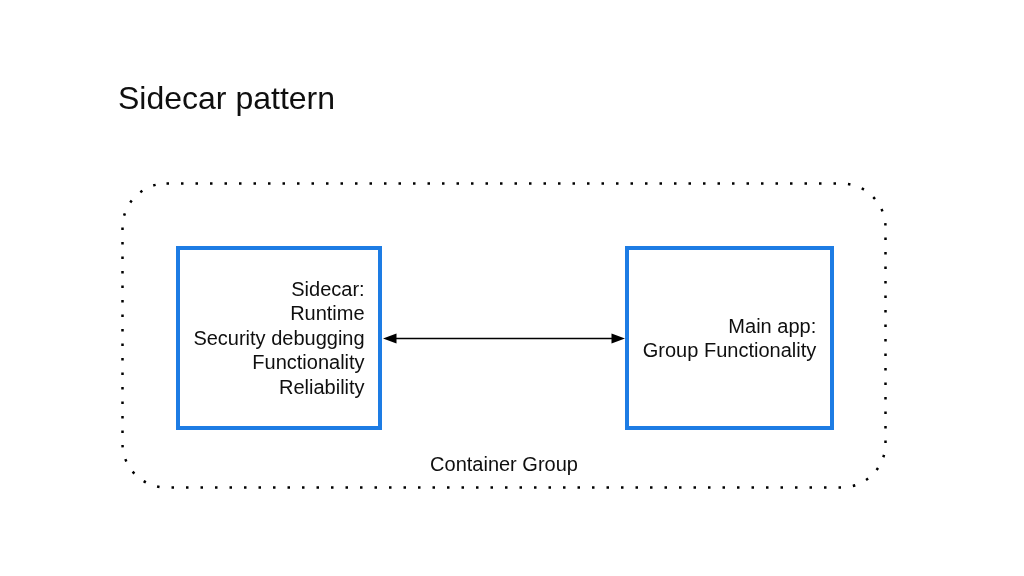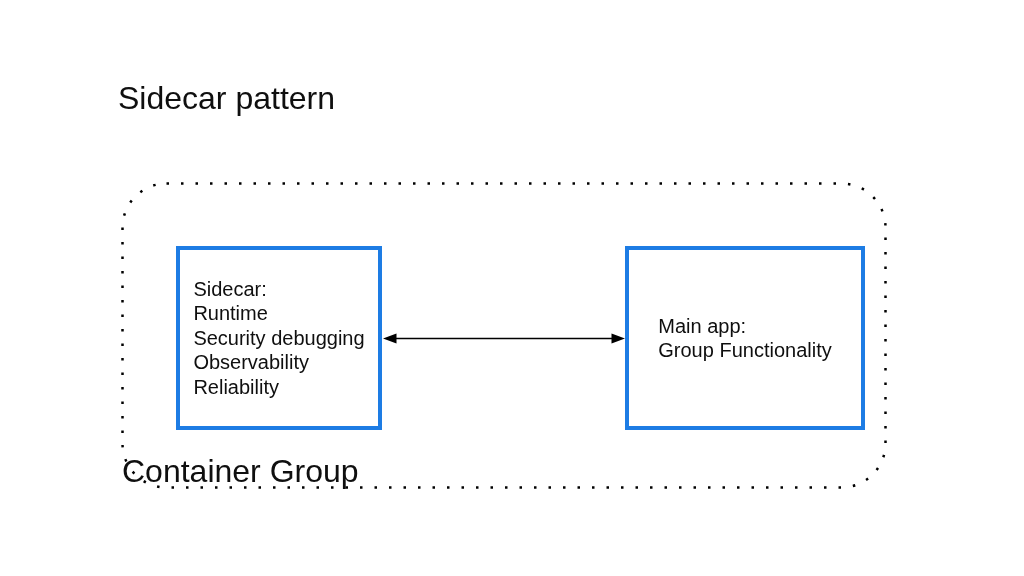--- a/index.html
+++ b/index.html
@@ -54,44 +54,44 @@
     top: 246px;
     height: 184px;
     box-sizing: border-box;
     border: 4px solid var(--box_border, #1d7ce4);
     background: var(--background, #ffffff);
     display: flex;
     align-items: center;
     justify-content: center;
   }
   .node-box .box-text {
-    text-align: left;
+    text-align: right;
     font-size: 20px;
     line-height: 24.5px;
     color: var(--text, #0f0f0f);
   }
   .sidecar-box {
     left: 176px;
     width: 206px;
   }
   .main-app-box {
     left: 625px;
-    width: 240px;
+    width: 209px;
   }
   .box-line {
     display: block;
     white-space: nowrap;
   }
   .group-label {
     position: absolute;
     left: 122px;
     width: 764px;
     top: 452px;
-    text-align: left;
-    font-size: 32px;
+    text-align: center;
+    font-size: 20px;
     line-height: 1.2;
     color: var(--text, #0f0f0f);
     white-space: nowrap;
   }
 </style>
 </head>
 <body>
 
 <div>
 
@@ -104,21 +104,21 @@
       <polygon class="arrow-head" points="383,338.5 396.5,333.6 396.5,343.4"></polygon>
       <polygon class="arrow-head" points="625,338.5 611.5,333.6 611.5,343.4"></polygon>
     </g>
   </svg>
 
   <div class="node-box sidecar-box">
     <div class="box-text">
       <span class="box-line">Sidecar:</span>
       <span class="box-line">Runtime</span>
       <span class="box-line">Security debugging</span>
-      <span class="box-line">Observability</span>
+      <span class="box-line">Functionality</span>
       <span class="box-line">Reliability</span>
     </div>
   </div>
 
   <div class="node-box main-app-box">
     <div class="box-text">
       <span class="box-line">Main app:</span>
       <span class="box-line">Group Functionality</span>
     </div>
   </div>

